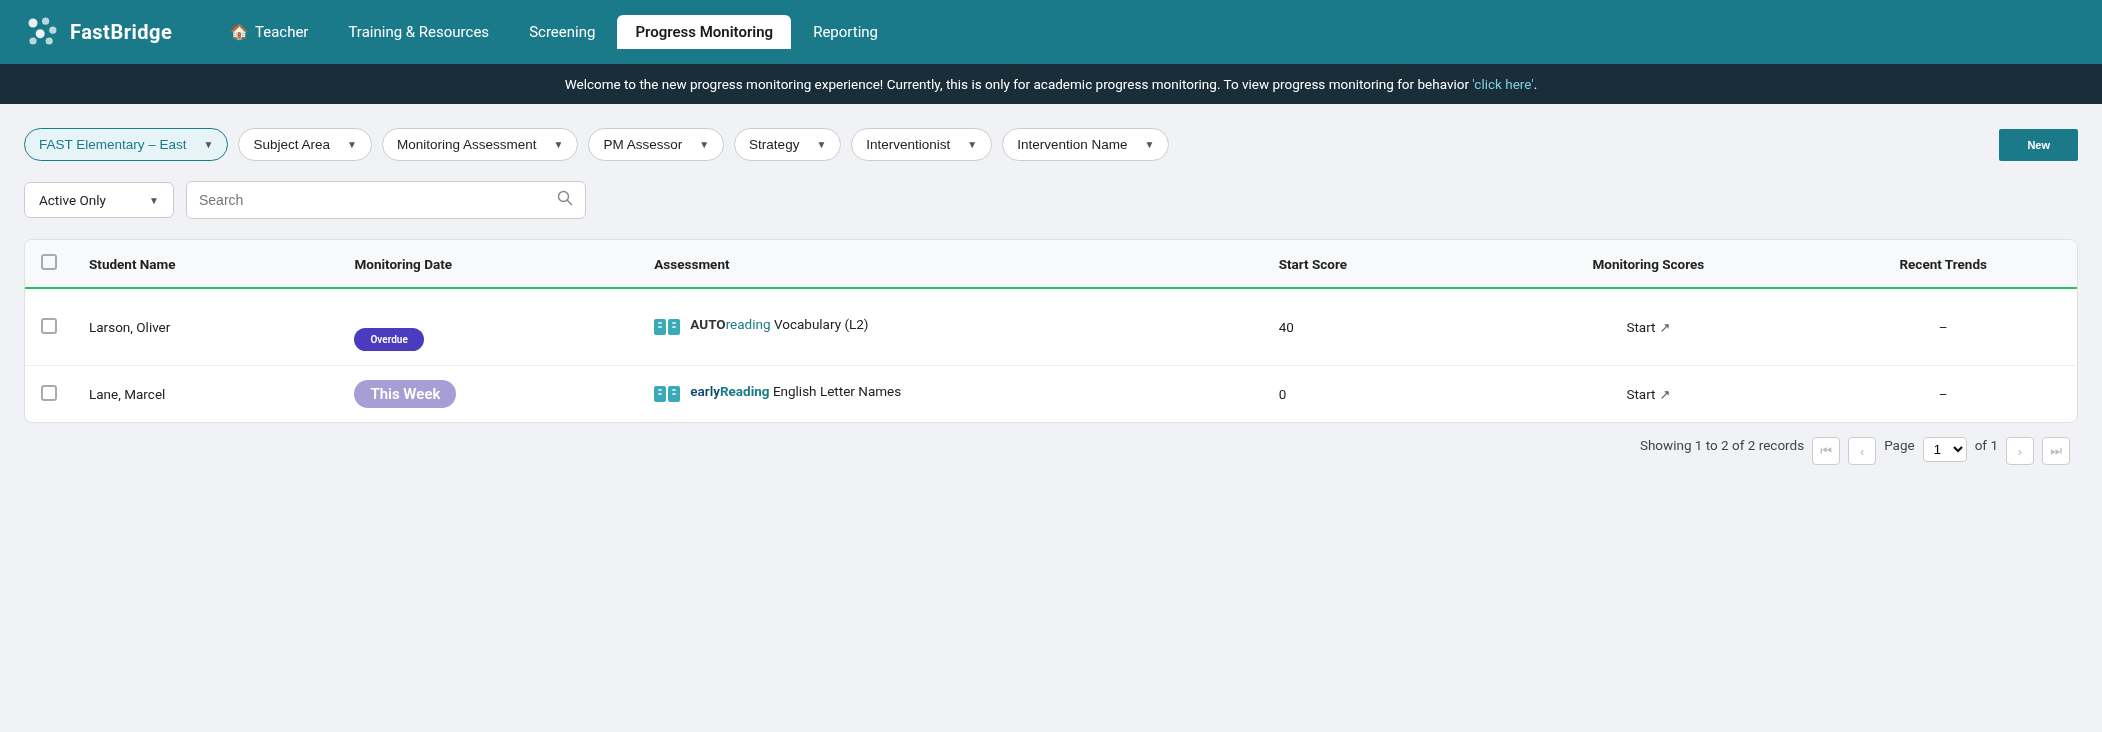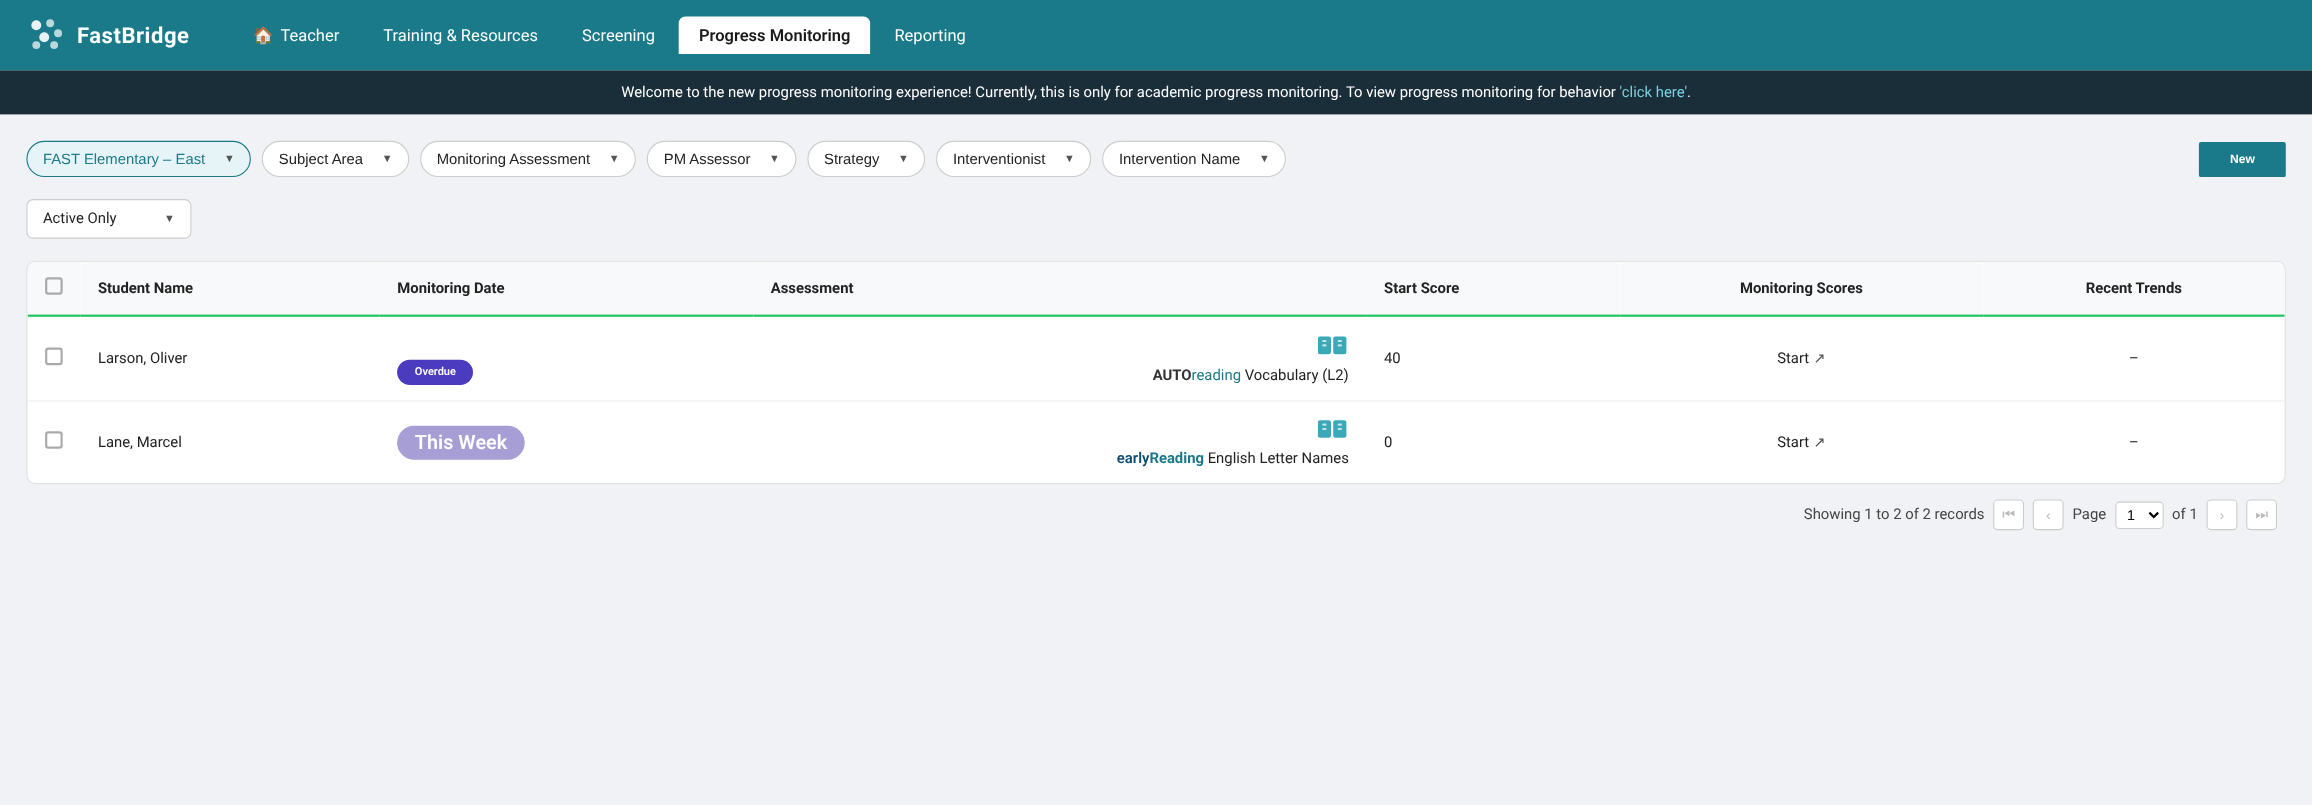--- a/index.html
+++ b/index.html
@@ -196,44 +196,43 @@
       font-size: 10px;
       font-weight: 600;
       display: inline-block;
       margin-top: 25px;
     }
     .badge-thisweek {
       background: #a89ed6;
       color: #fff;
       border-radius: 20px;
       padding: 5px 16px;
-      font-size: 18px;
+      font-size: 15px;
       font-weight: 600;
       display: inline-block;
     }
     .assessment-cell {
       display: flex;
-      align-items: flex-end;
+      align-items: flex-start;
       gap: 8px;
-      flex-direction: column;
     }
     .start-link {
       display: flex;
       align-items: center;
       gap: 4px;
       color: #222;
       font-size: 13.5px;
       cursor: pointer;
     }
     .ext-icon { font-size: 13px; color: #555; }
 
     
     .pagination-row {
       display: flex;
-      align-items: center;
+      align-items: flex-start;
       justify-content: flex-end;
       gap: 8px;
       padding: 14px 8px 4px;
       font-size: 13.5px;
       color: #444;
     }
     .page-btn {
       width: 28px; height: 28px;
       border: 1px solid #ccc;
       border-radius: 4px;
@@ -325,20 +324,29 @@
       <span>Intervention Name</span>
       <span class="dropdown-arrow">▼</span>
     </button>
     <button class="new-btn">New</button>
   </div>
 
   <div class="search-row">
     <div class="active-only-dropdown">
       <span>Active Only</span>
       <span class="dropdown-arrow" style="margin-left:auto;">▼</span>
+    </div>
+    <div class="search-box">
+      <input type="text" placeholder="Search" style="">
+      <span class="search-icon-svg">
+        <svg width="16" height="16" viewBox="0 0 16 16" fill="none">
+          <circle cx="6.5" cy="6.5" r="5" stroke="#888" stroke-width="1.5"></circle>
+          <line x1="10.5" y1="10.5" x2="14.5" y2="14.5" stroke="#888" stroke-width="1.5" stroke-linecap="round"></line>
+        </svg>
+      </span>
     </div>
   </div>
 
   <div class="table-container">
     <table>
       <thead>
         <tr>
           <th class="checkbox-cell">
             <span class="checkbox"></span>
           </th>

